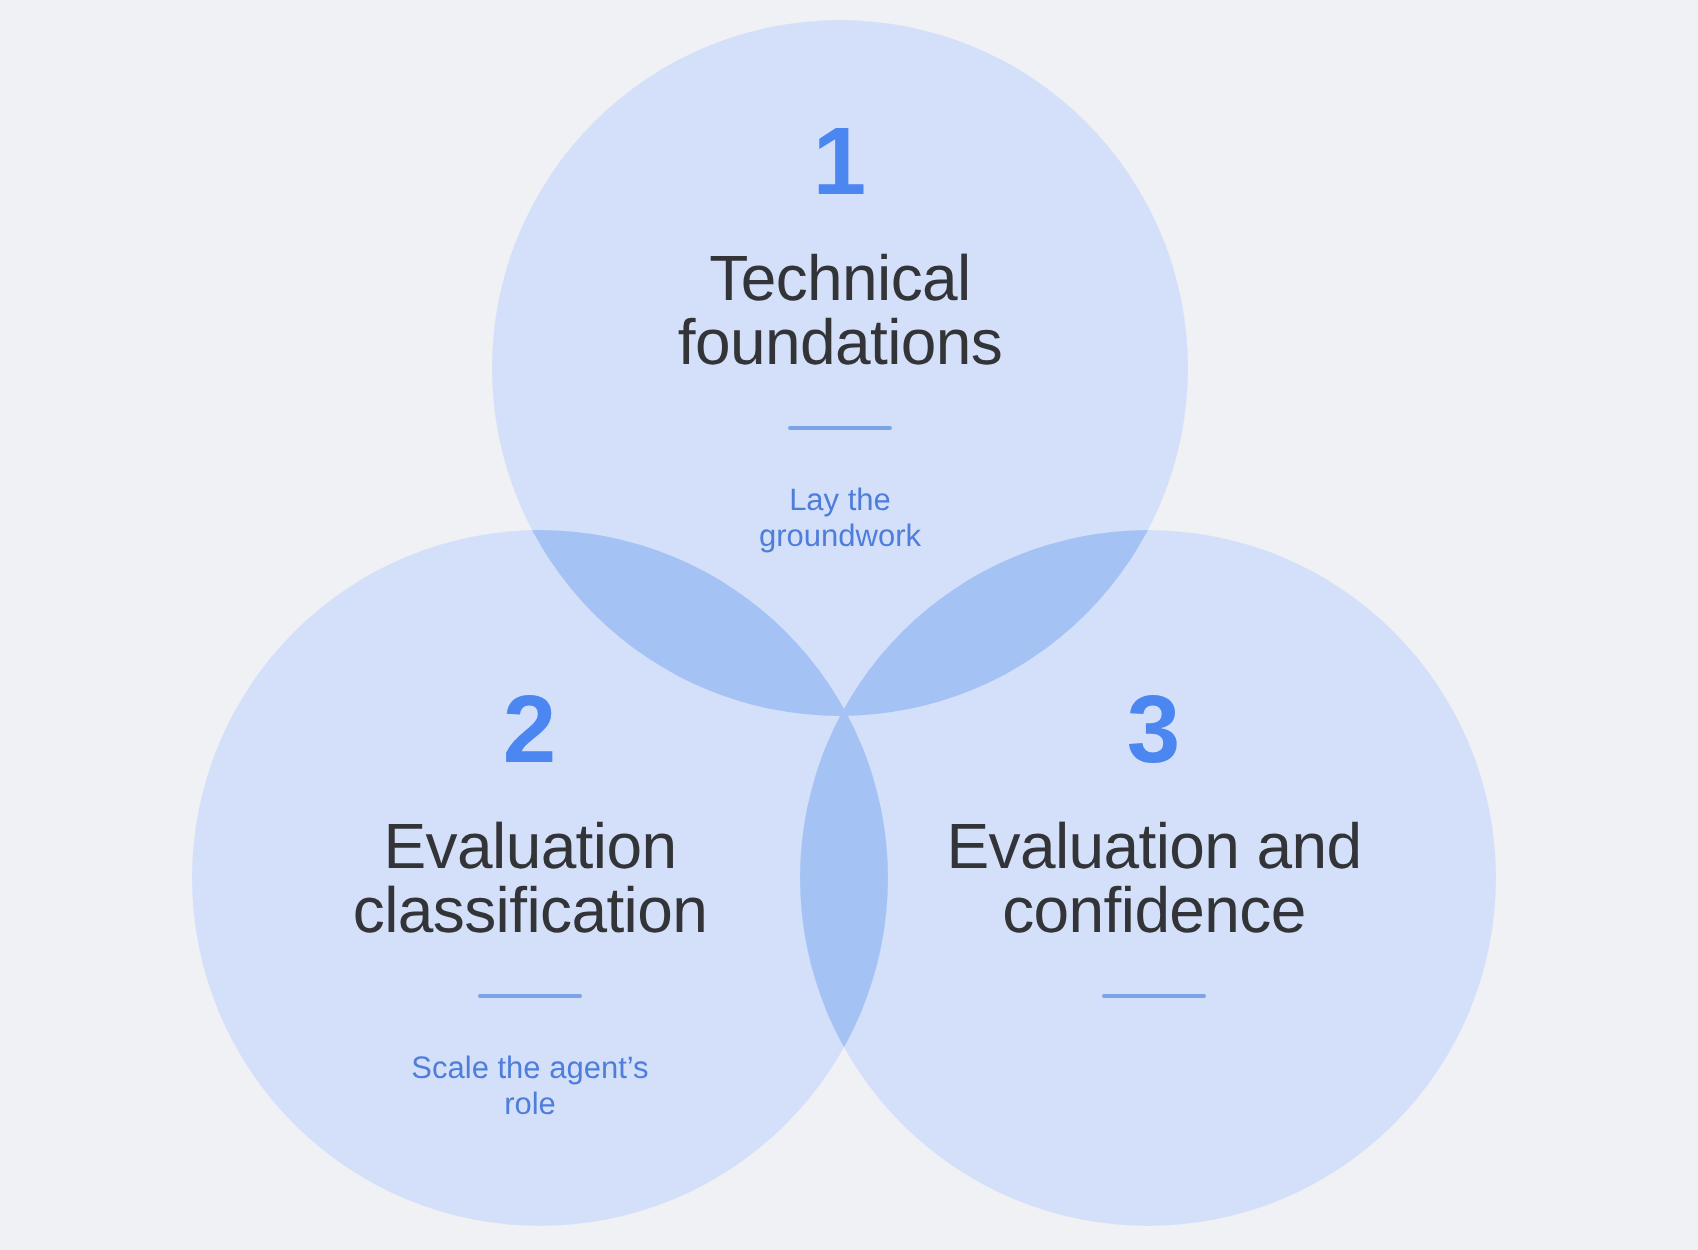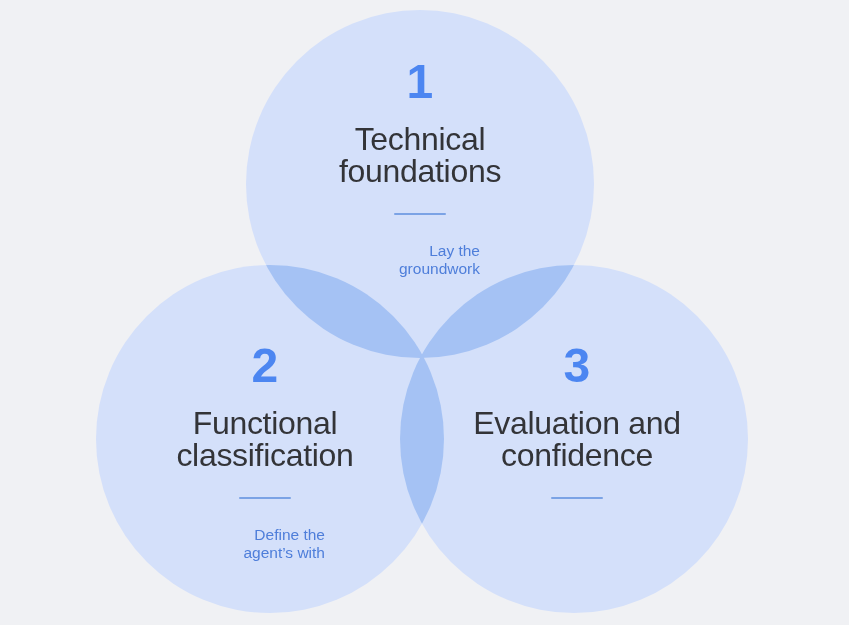--- a/index.html
+++ b/index.html
@@ -53,21 +53,20 @@
     border-radius: 1px;
     background: #7BA3E5;
   }
   .circle-subtitle {
     margin: 27px auto 0;
     max-width: 120px;
     font-size: 15.5px;
     line-height: 18px;
     font-weight: 500;
     color: #4E7EDA;
-    text-align: right;
   }
 </style>
 </head>
 <body>
 
 <div class="stage">
 
   <svg class="venn-svg" viewBox="0 0 849 625" aria-hidden="true">
     <defs>
       <clipPath id="clip-top">
@@ -89,23 +88,23 @@
 
   <div class="label-block pos-top">
     <div class="circle-number">1</div>
     <div class="circle-title">Technical foundations</div>
     <div class="divider"></div>
     <div class="circle-subtitle">Lay the groundwork</div>
   </div>
 
   <div class="label-block pos-bottom-left">
     <div class="circle-number">2</div>
-    <div class="circle-title">Functional classification</div>
+    <div class="circle-title">Evaluation classification</div>
     <div class="divider"></div>
-    <div class="circle-subtitle">Define the agent’s with</div>
+    <div class="circle-subtitle">Scale the agent’s role</div>
   </div>
 
   <div class="label-block pos-bottom-right">
     <div class="circle-number">3</div>
     <div class="circle-title">Evaluation and confidence</div>
     <div class="divider"></div>
   </div>
 
 </div>
 

